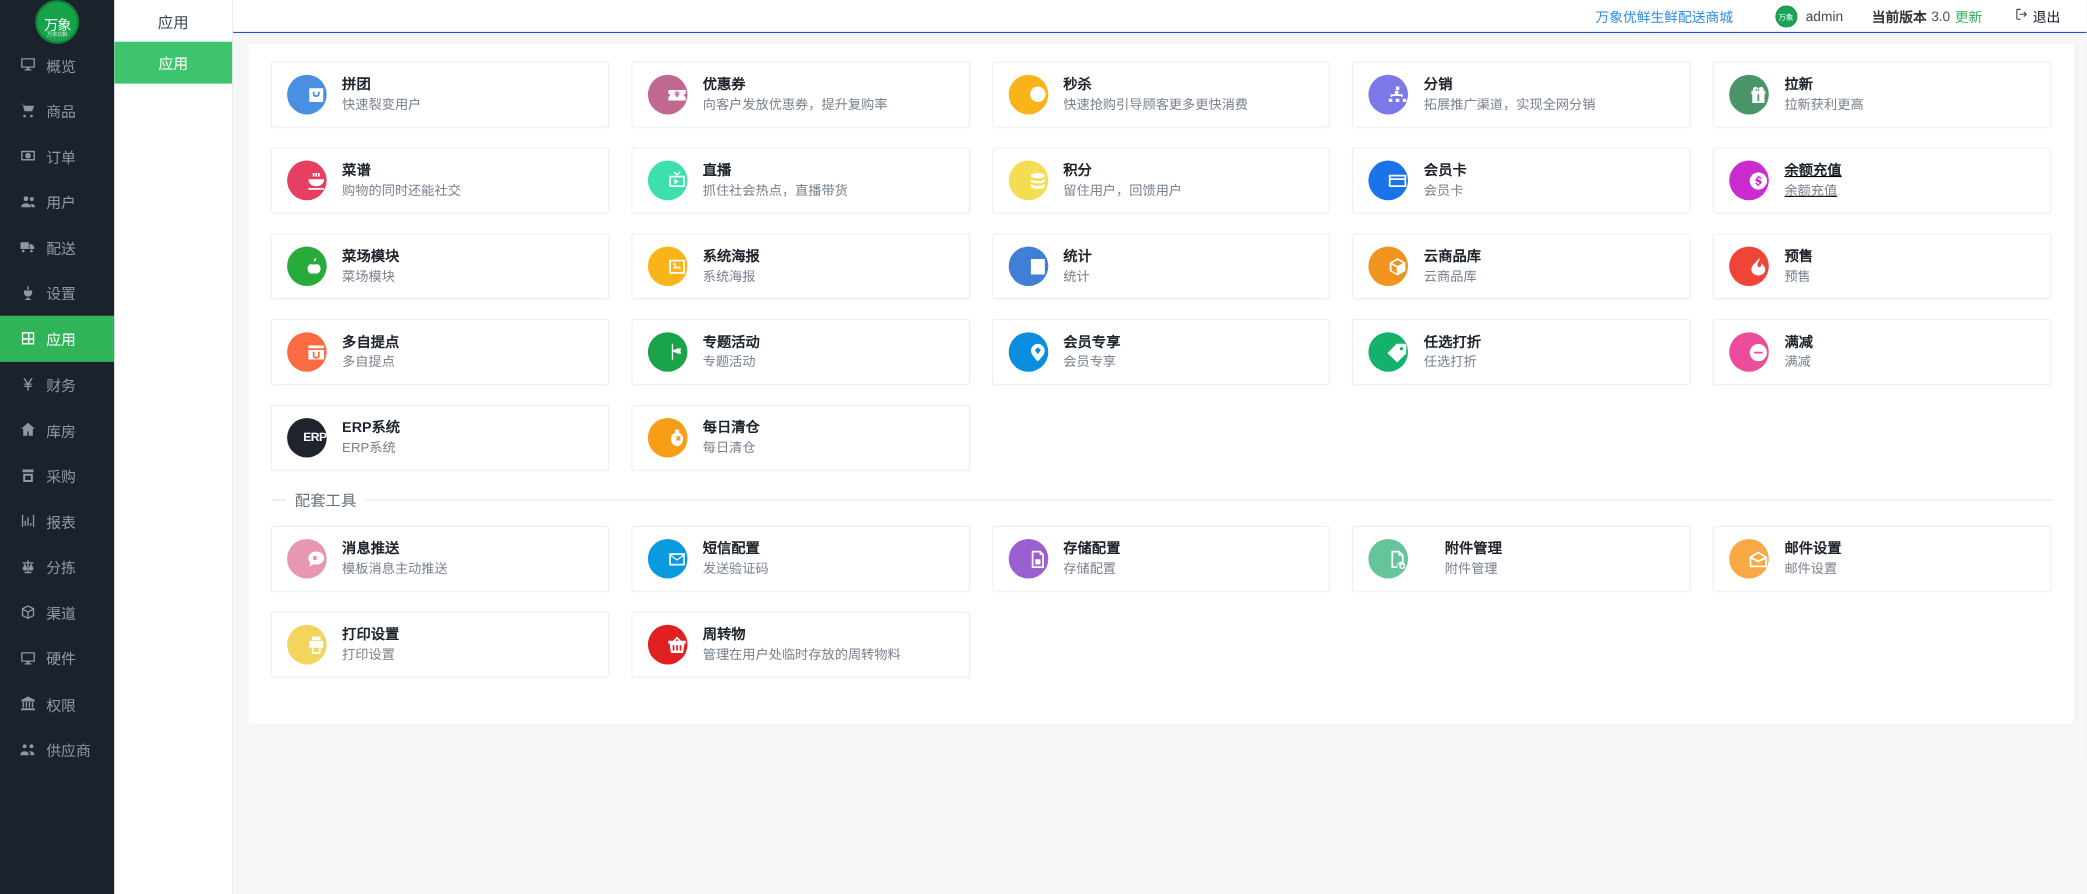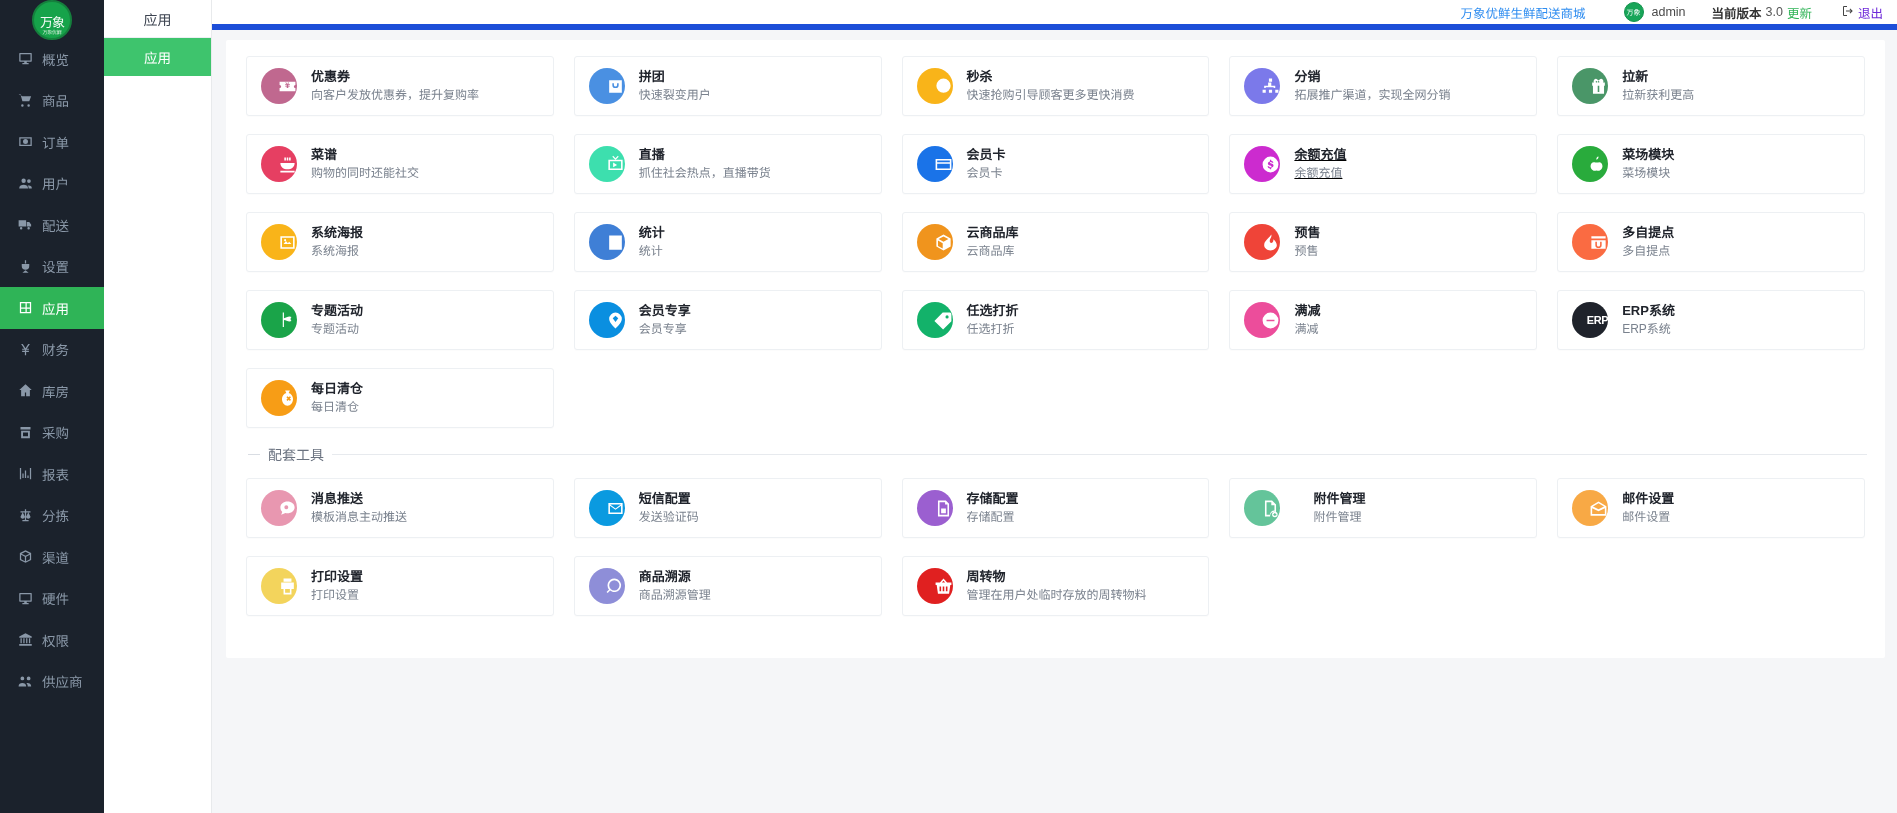--- a/index.html
+++ b/index.html
@@ -68,36 +68,36 @@
     height: 38px; display: flex; align-items: center; justify-content: center;
     font-size: 13.5px; color: #515a6e; cursor: pointer;
   }
   .subnav-item.active { background: #3ec46d; color: #fff; }
 
   
   .right { flex: 1; display: flex; flex-direction: column; min-width: 0; background: #f5f6f8; }
   .topbar {
     height: 30px; background: #fff;
     display: flex; align-items: center; justify-content: flex-end;
-    padding-right: 14px; gap: 0px;
-    border-bottom: 6px solid #1d4ed8;
+    padding-right: 24px; gap: 0px;
+    border-bottom: 1px solid #1d4ed8;
     font-size: 12.5px; color: #444;
   }
   .shopname { color: #2d8cf0; font-size: 12.5px; margin-right: 38px; cursor: pointer; }
   .avatar {
     width: 20px; height: 20px; border-radius: 50%; background: #18a558;
     display: flex; align-items: center; justify-content: center;
     color: #fff; font-size: 7px; margin-right: 8px; overflow: hidden;
     border: 1px solid #14934e;
   }
   .username { color: #4a4a4a; margin-right: 26px; font-size: 12.5px; }
   .ver-label { color: #333; font-size: 12.5px; font-weight: bold; }
   .ver-num { color: #555; font-size: 12.5px; margin: 0 4px 0 4px; }
   .ver-update { color: #2fb457; cursor: pointer; font-size: 12.5px; margin-right: 30px; }
-  .logout { color: #6d28d9; display: flex; align-items: center; gap: 4px; cursor: pointer; font-size: 12.5px; }
+  .logout { color: #0f172a; display: flex; align-items: center; gap: 4px; cursor: pointer; font-size: 12.5px; }
   .logout svg { width: 12px; height: 12px; fill: #444; }
 
   .content-scroll { flex: 1; overflow: auto; padding: 10px 12px 10px 14px; }
   .panel {
     background: #fff; border-radius: 2px;
     padding: 16px 18px 24px 18px;
     min-height: 618px;
   }
 
   .section { margin-bottom: 6px; }
@@ -304,42 +304,42 @@
         <span>退出</span>
       </span>
     </header>
 
     <div class="content-scroll">
       <div class="panel">
         <div id="sections-host">
             <div class="section">
               <div class="grid">
                 <div class="card">
+                  <span class="badge" style="background:#4a90e2">
+                    <svg viewBox="0 0 24 24">
+                      <path d="M4 4h16v16H4V4zm4 4v2a4 4 0 0 0 8 0V8h-2v2a2 2 0 0 1-4 0V8H8z"></path>
+                    </svg>
+                  </span>
+                  <span class="meta" style="display: block;">
+                    <span class="name" style="display: block;">拼团</span>
+                    <span class="desc" style="display: block;">快速裂变用户</span>
+                  </span>
+                </div>
+                <div class="card">
                   <span class="badge" style="background:#c0688f">
                     <svg viewBox="0 0 24 24">
                       <path d="M2 6h20v4a2 2 0 0 0 0 4v4H2v-4a2 2 0 0 0 0-4V6zm9.2 3L9 9v1h2v1H9v1h2v2h2v-2h2v-1h-2v-1h2V9h-2.2l1.2-2h-1.5L12 9.3 10.5 7H9l2.2 2z"></path>
                     </svg>
                   </span>
                   <span class="meta" style="display: block;">
                     <span class="name" style="display: block;">优惠券</span>
                     <span class="desc" style="display: block;">向客户发放优惠券，提升复购率</span>
                   </span>
                 </div>
                 <div class="card">
-                  <span class="badge" style="background:#4a90e2">
-                    <svg viewBox="0 0 24 24">
-                      <path d="M4 4h16v16H4V4zm4 4v2a4 4 0 0 0 8 0V8h-2v2a2 2 0 0 1-4 0V8H8z"></path>
-                    </svg>
-                  </span>
-                  <span class="meta" style="display: block;">
-                    <span class="name" style="display: block;">拼团</span>
-                    <span class="desc" style="display: block;">快速裂变用户</span>
-                  </span>
-                </div>
-                <div class="card">
                   <span class="badge" style="background:#f9b419">
                     <svg viewBox="0 0 24 24">
                       <path d="M12 2a9 9 0 1 0 0 18 9 9 0 0 0 0-18zm1 4-4 6h2.5l-.5 5 4-6h-2.5l.5-5z"></path>
                     </svg>
                   </span>
                   <span class="meta" style="display: block;">
                     <span class="name" style="display: block;">秒杀</span>
                     <span class="desc" style="display: block;">快速抢购引导顾客更多更快消费</span>
                   </span>
                 </div>
@@ -379,20 +379,31 @@
                 <div class="card">
                   <span class="badge" style="background:#3ddfae">
                     <svg viewBox="0 0 24 24">
                       <path d="M3 6h18v13H3V6zm2 2v9h14V8H5zm4 1.5 5 3-5 3v-6z"></path>
                       <path d="M8 2.2 9 1l3 3 3-3 1 1.2-4 4-4-4z"></path>
                     </svg>
                   </span>
                   <span class="meta" style="display: block;">
                     <span class="name" style="display: block;">直播</span>
                     <span class="desc" style="display: block;">抓住社会热点，直播带货</span>
+                  </span>
+                </div>
+                <div class="card">
+                  <span class="badge" style="background:#f5dd53">
+                    <svg viewBox="0 0 24 24">
+                      <path d="M12 3c4.4 0 8 1.3 8 3s-3.6 3-8 3-8-1.3-8-3 3.6-3 8-3zm8 6.3c0 1.7-3.6 3-8 3s-8-1.3-8-3v2.4c0 1.7 3.6 3 8 3s8-1.3 8-3V9.3zm0 5.4c0 1.7-3.6 3-8 3s-8-1.3-8-3V18c0 1.7 3.6 3 8 3s8-1.3 8-3v-3.3z"></path>
+                    </svg>
+                  </span>
+                  <span class="meta" style="display: block;">
+                    <span class="name" style="display: block;">积分</span>
+                    <span class="desc" style="display: block;">留住用户，回馈用户</span>
                   </span>
                 </div>
                 <div class="card">
                   <span class="badge" style="background:#1a73e8">
                     <svg viewBox="0 0 24 24">
                       <path d="M2 5h20v14H2V5zm2 2v2h16V7H4zm0 4v6h16v-6H4z"></path>
                       <text x="12" y="16.5" font-size="6" fill="#1a73e8" text-anchor="middle" font-family="Liberation Sans, sans-serif" font-weight="bold">VIP</text>
                     </svg>
                   </span>
                   <span class="meta" style="display: block;">
@@ -611,31 +622,20 @@
                     <svg viewBox="0 0 24 24">
                       <path d="M7 2h10v4H7V2zM4 7h16v8h-3v7H7v-7H4V7zm5 8v5h6v-5H9z"></path>
                     </svg>
                   </span>
                   <span class="meta" style="display: block;">
                     <span class="name" style="display: block;">打印设置</span>
                     <span class="desc" style="display: block;">打印设置</span>
                   </span>
                 </div>
                 <div class="card">
-                  <span class="badge" style="background:#8e8ed8">
-                    <svg viewBox="0 0 24 24">
-                      <path d="M10.5 2a8.5 8.5 0 1 1-5.3 15.1l-3.1 3.1L.7 18.8l3.1-3.1A8.5 8.5 0 0 1 10.5 2zm0 2a6.5 6.5 0 1 0 0 13 6.5 6.5 0 0 0 0-13z"></path>
-                    </svg>
-                  </span>
-                  <span class="meta" style="display: block;">
-                    <span class="name" style="display: block;">商品溯源</span>
-                    <span class="desc" style="display: block;">商品溯源管理</span>
-                  </span>
-                </div>
-                <div class="card">
                   <span class="badge" style="background:#e02020">
                     <svg viewBox="0 0 24 24">
                       <path d="M12 2 7.5 7H2v3h1.4L5 21h14l1.6-11H22V7h-5.5L12 2zm0 2.8L14 7h-4l2-2.2zM7 12h2v6H7v-6zm4 0h2v6h-2v-6zm4 0h2v6h-2v-6z"></path>
                     </svg>
                   </span>
                   <span class="meta" style="display: block;">
                     <span class="name" style="display: block;">周转物</span>
                     <span class="desc" style="display: block;">管理在用户处临时存放的周转物料</span>
                   </span>
                 </div>

